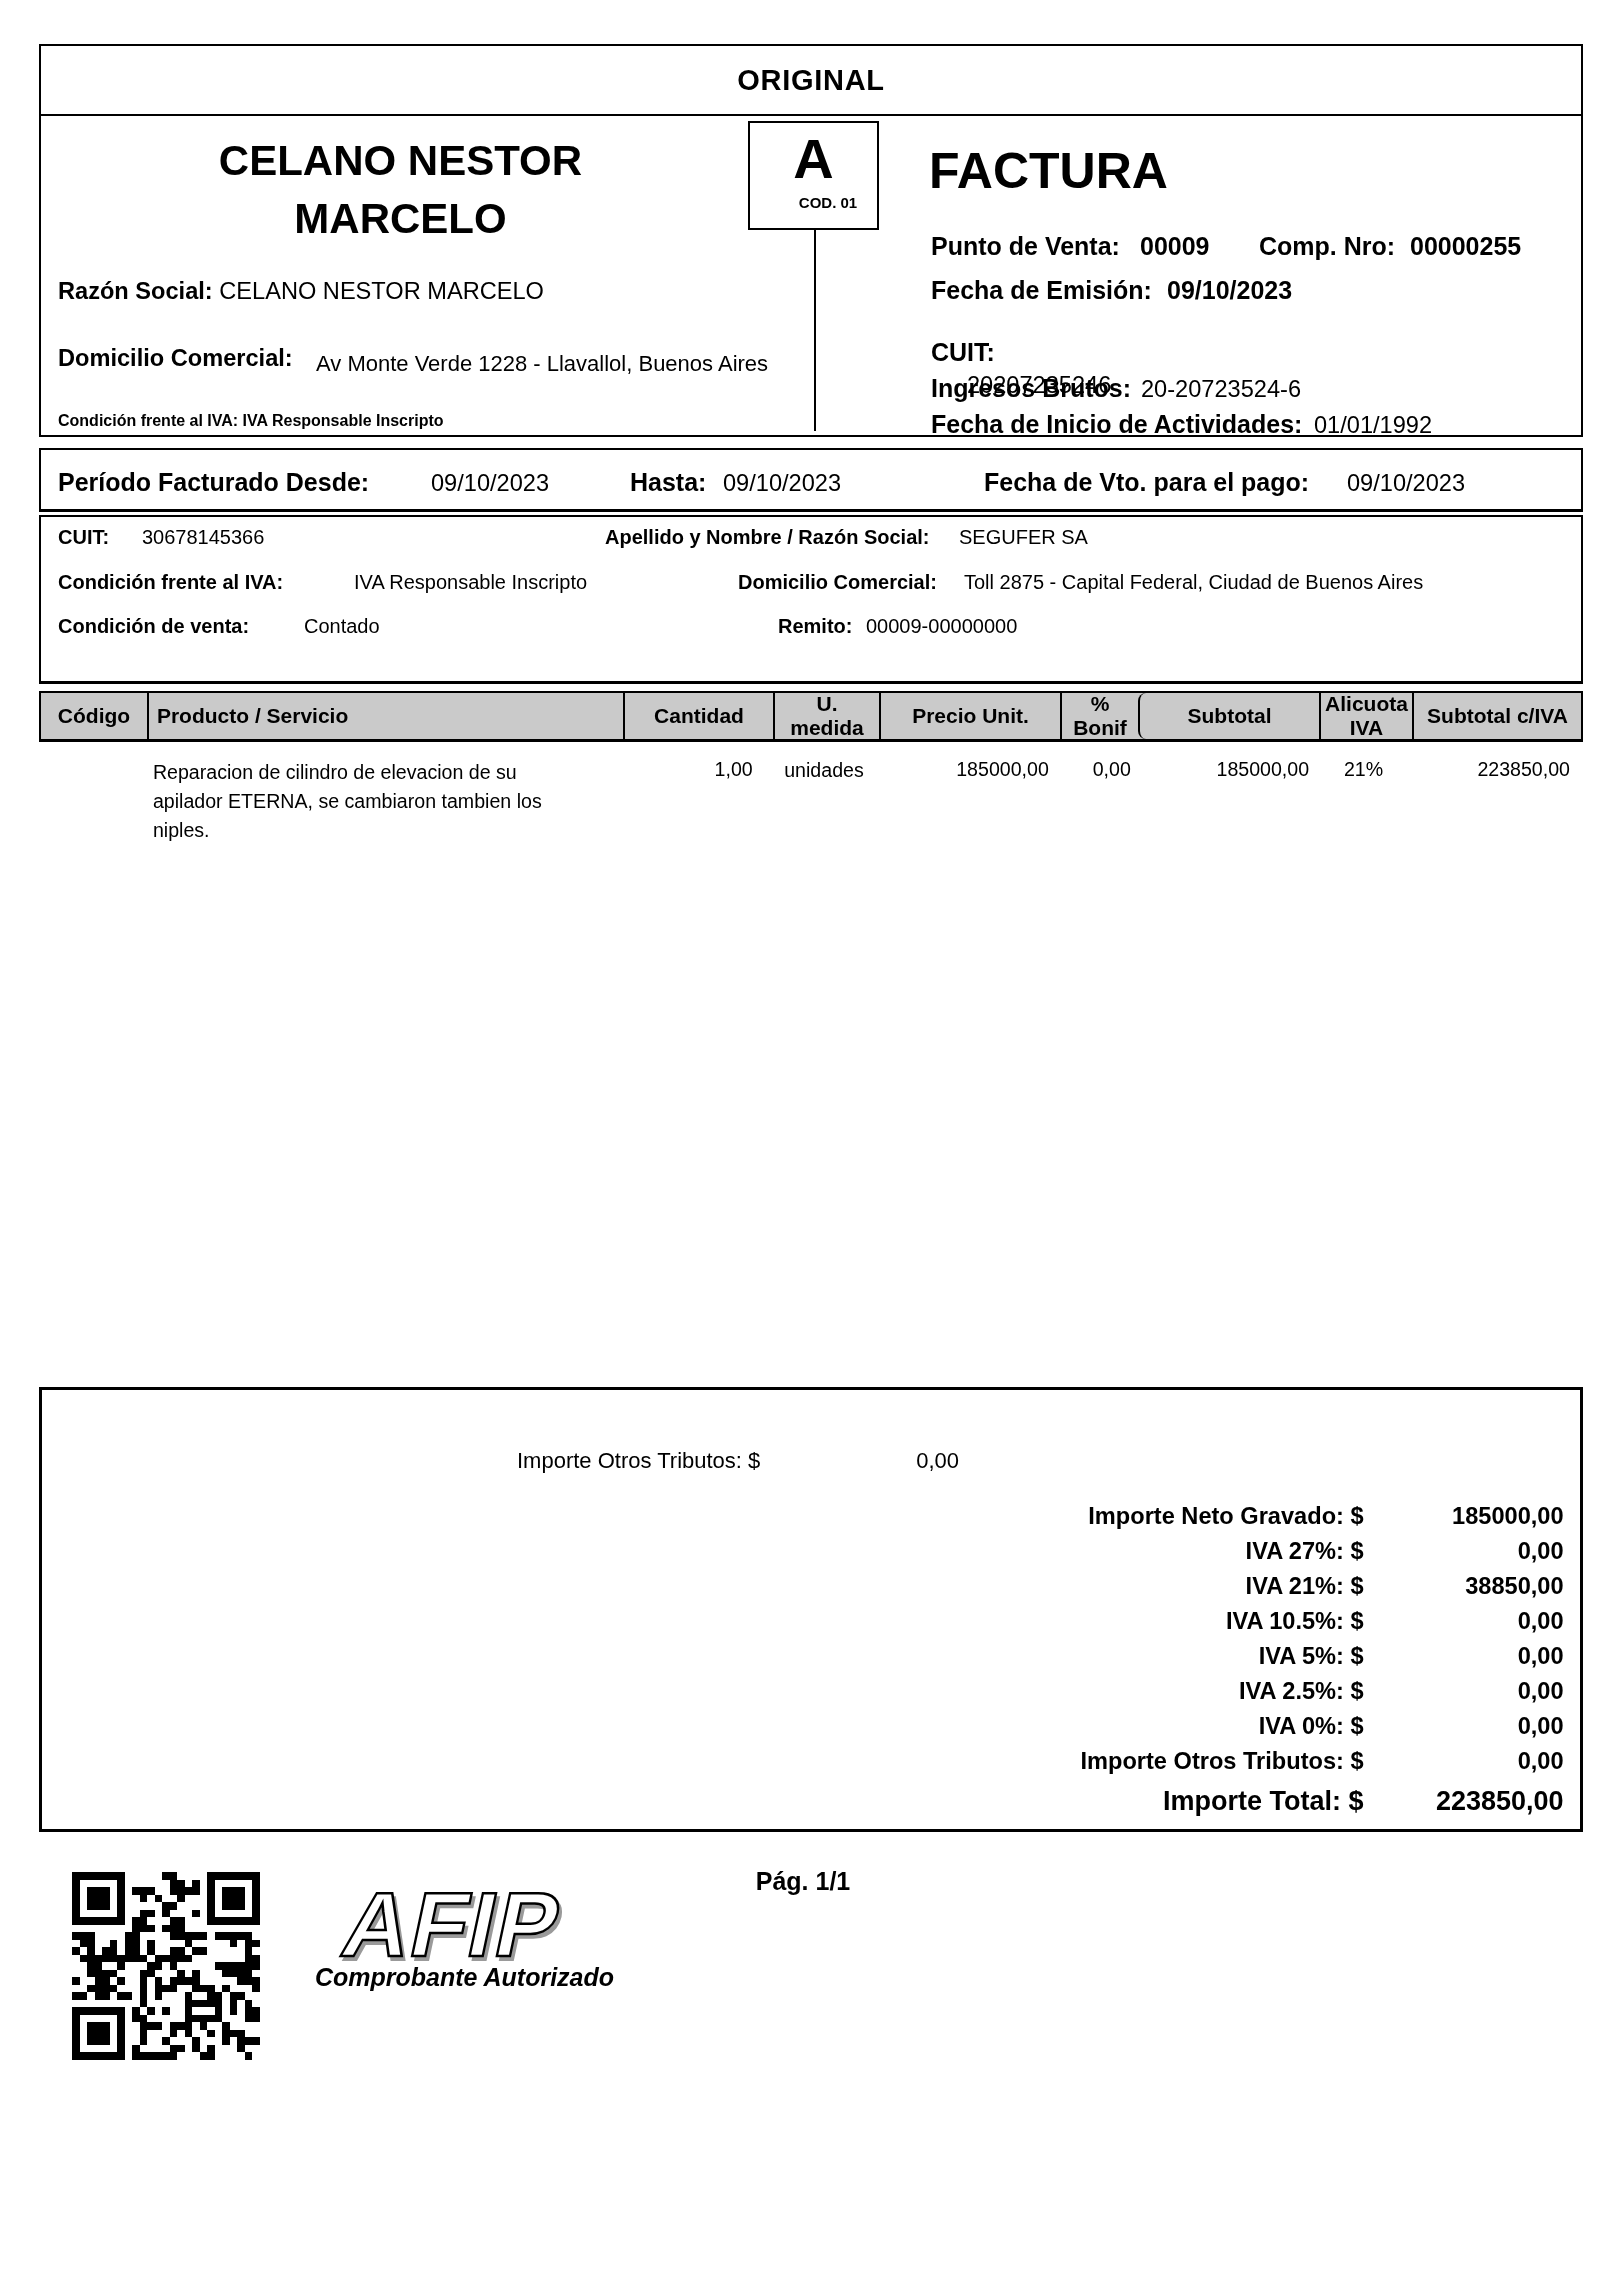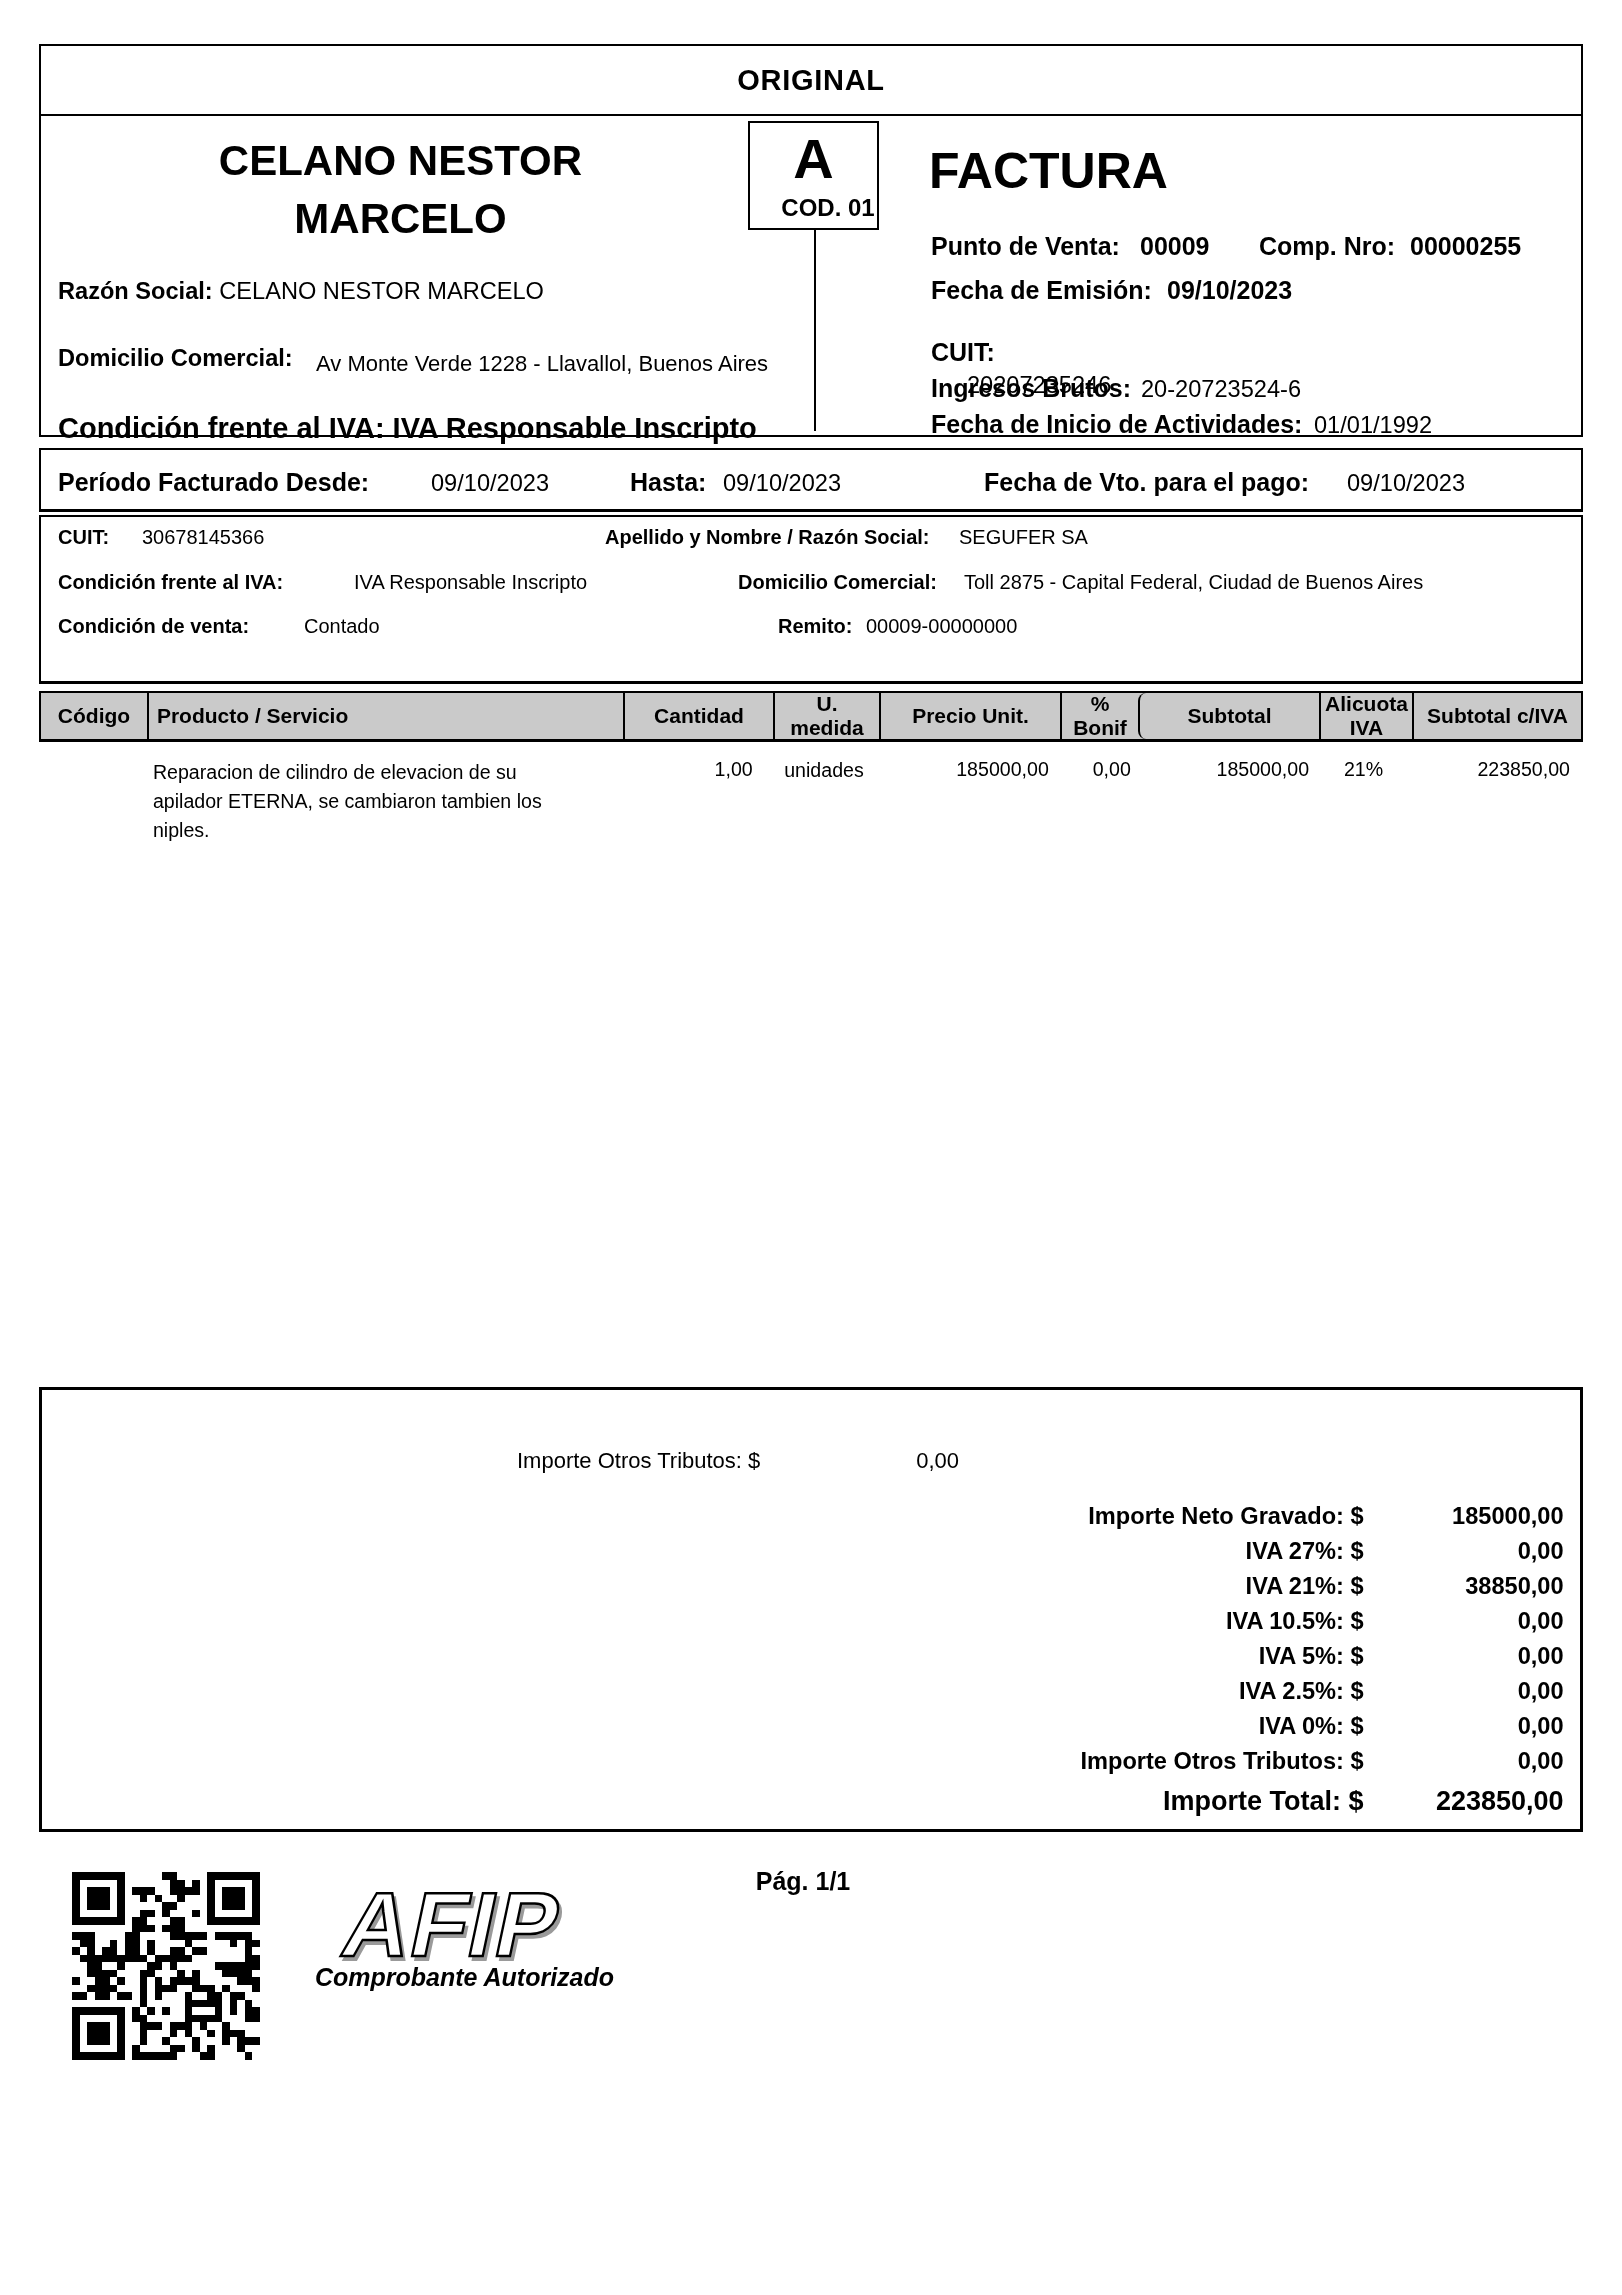--- a/index.html
+++ b/index.html
@@ -11,35 +11,35 @@
   .original-bar { position:absolute; left:39px; top:44px; width:1544px; height:72px;
     border:2.6px solid #000; display:flex; align-items:center; justify-content:center; }
   .original-bar span { font-size:29px; font-weight:bold; letter-spacing:0.7px; }
 
   
   .header-box { position:absolute; left:39px; top:116px; width:1544px; height:321px;
     border:2.6px solid #000; border-top:none; }
   .letter-box { position:absolute; left:707px; top:5.2px; width:131px; height:109px;
     border:2.6px solid #000; background:#fff; z-index:3; text-align:center; }
   .letter-box .letter { font-size:56px; font-weight:bold; line-height:64px; display:block; margin-top:3.9px; }
-  .letter-box .code { font-size:24px; font-weight:bold; display:block; margin-top:2.6px;padding-left:29px; }
+  .letter-box .code { font-size:15px; font-weight:bold; display:block; margin-top:2.6px;padding-left:29px; }
   .header-divider { position:absolute; left:773px; top:114px; width:2px; height:201px; background:#000; }
 
   .company-name { position:absolute; left:98px; top:15.7px; width:523px; text-align:center;
     font-size:42px; font-weight:bold; line-height:1.38; }
 
   .hrow { position:absolute; white-space:nowrap; }
   .lbl { font-weight:bold; }
   .f36 { font-size:23.6px; } .f38 { font-size:25px; } .f31 { font-size:20px; }
 
   .razon-row { left:17px; top:162px; font-size:23.6px; }
   .domicilio-label { left:17px; top:229px; font-size:23.6px; font-weight:bold; }
   .domicilio-value { position:absolute; left:275px; top:230px; width:458px; font-size:22px;
     line-height:1.6; white-space:normal; }
-  .condicion-row { left:17px; top:296px; font-size:29px; font-weight:bold; }
+  .condicion-row { left:17px; top:296px; font-size:16px; font-weight:bold; }
 
   .factura-title { position:absolute; left:888px; top:26px; font-size:50px; font-weight:bold; }
   .abs { position:absolute; white-space:nowrap; }
 
   
   .periodo-box { position:absolute; left:39px; top:448px; width:1544px; height:64px;
     border:2.6px solid #000; border-bottom-width:3.9px; }
   
   .customer-box { position:absolute; left:39px; top:515px; width:1544px; height:169px;
     border:2.6px solid #000; border-bottom-width:3.9px; }

